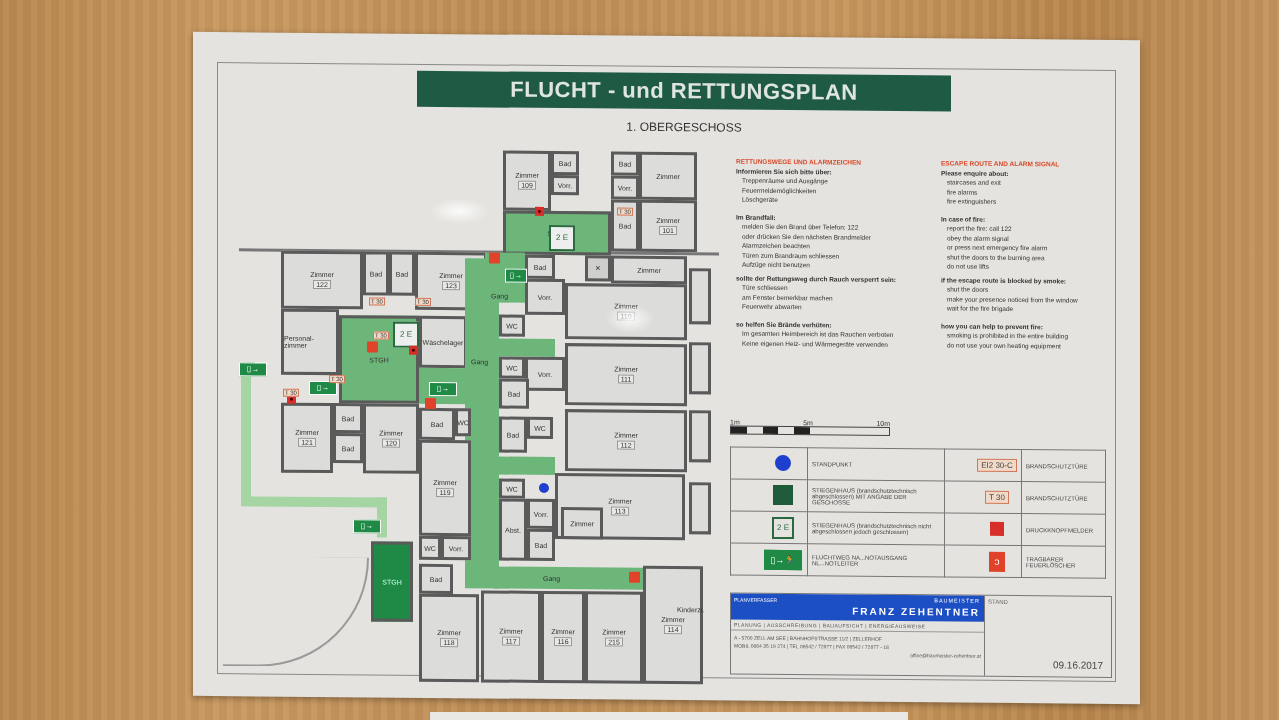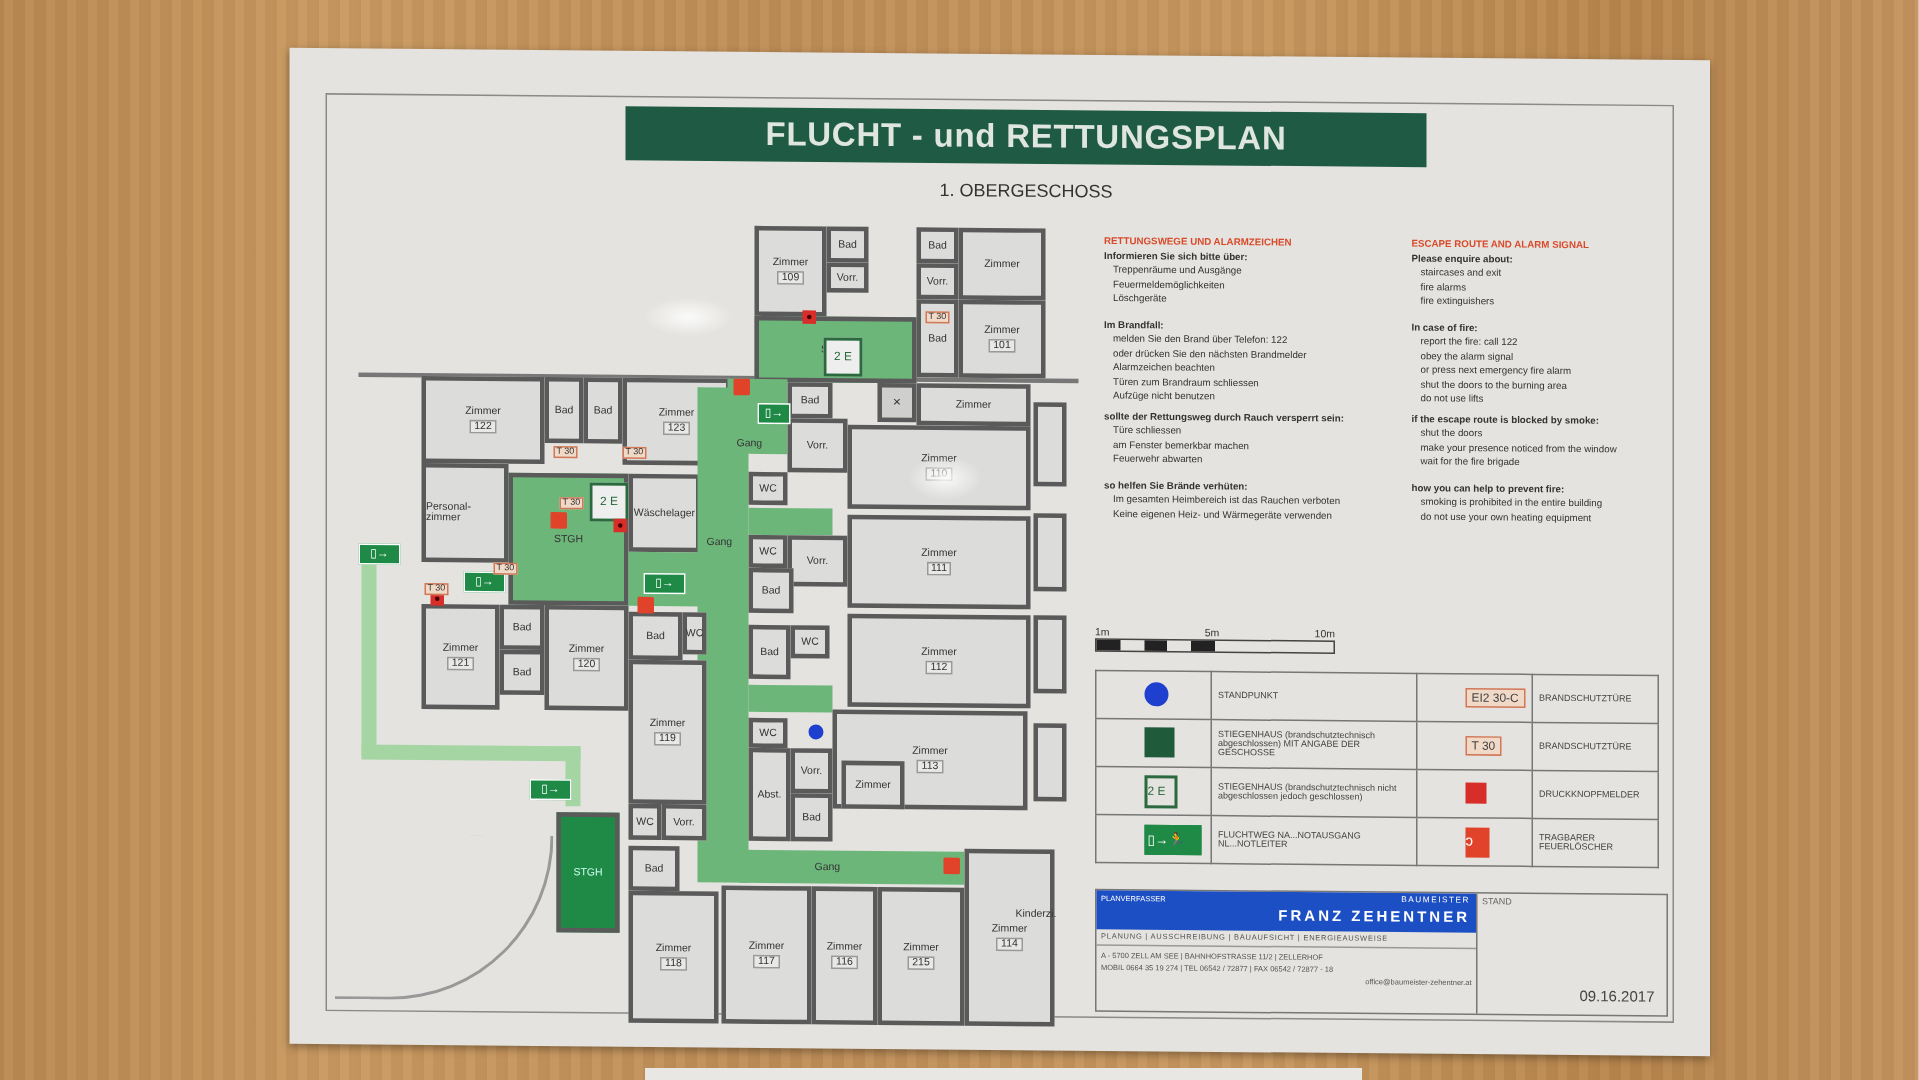--- a/index.html
+++ b/index.html
@@ -32,21 +32,21 @@
   .info{font-size:6.5px;color:#333;line-height:9.5px;}
   .info .h{font-weight:bold;}
   .info .r{color:#d94a2a;font-weight:bold;}
   .info .ind{padding-left:6px;}
   .scale{left:537px;top:382px;width:160px;}
   .scale .labels{display:flex;justify-content:space-between;font-size:7px;color:#333;}
   .scale .bar{height:7px;border:1px solid #444;display:flex;}
   .scale .bar span{flex:1;}
   .legend{left:537px;top:410px;width:376px;height:128px;border:1px solid #555;border-collapse:collapse;}
   .legend td{border:1px solid #777;font-size:6px;color:#444;padding:2px 4px;height:27px;vertical-align:middle;}
-  .legend .ic{width:40px;text-align:left;padding-left:32px;}
+  .legend .ic{width:40px;text-align:center;padding-left:32px;}
   .sym-dot{display:inline-block;width:16px;height:16px;border-radius:50%;background:#1f3fcf;}
   .sym-green{display:inline-block;width:20px;height:20px;background:#1f5a3a;}
   .sym-stair{display:inline-block;width:18px;height:18px;border:2px solid #2a6a3e;font-size:8px;color:#2a6a3e;line-height:18px;}
   .sym-exit{display:inline-block;width:34px;height:16px;background:#1f8a46;border:2px solid #1f8a46;color:#fff;font-size:9px;line-height:16px;}
   .sym-tag{display:inline-block;font-size:8px;background:#f1d9c7;border:1px solid #d0795a;padding:1px 3px;color:#444;}
   .sym-alarm{display:inline-block;width:14px;height:14px;background:#d72e2a;position:relative;}
   .sym-fire{display:inline-block;width:16px;height:20px;background:#e0432a;color:#fff;font-size:10px;line-height:20px;}
   .titleblock{left:537px;top:556px;width:380px;height:80px;border:1px solid #777;display:flex;}
   .tb-left{width:253px;border-right:1px solid #777;}
   .tb-blue{height:26px;background:#1d4fc4;color:#fff;position:relative;}

